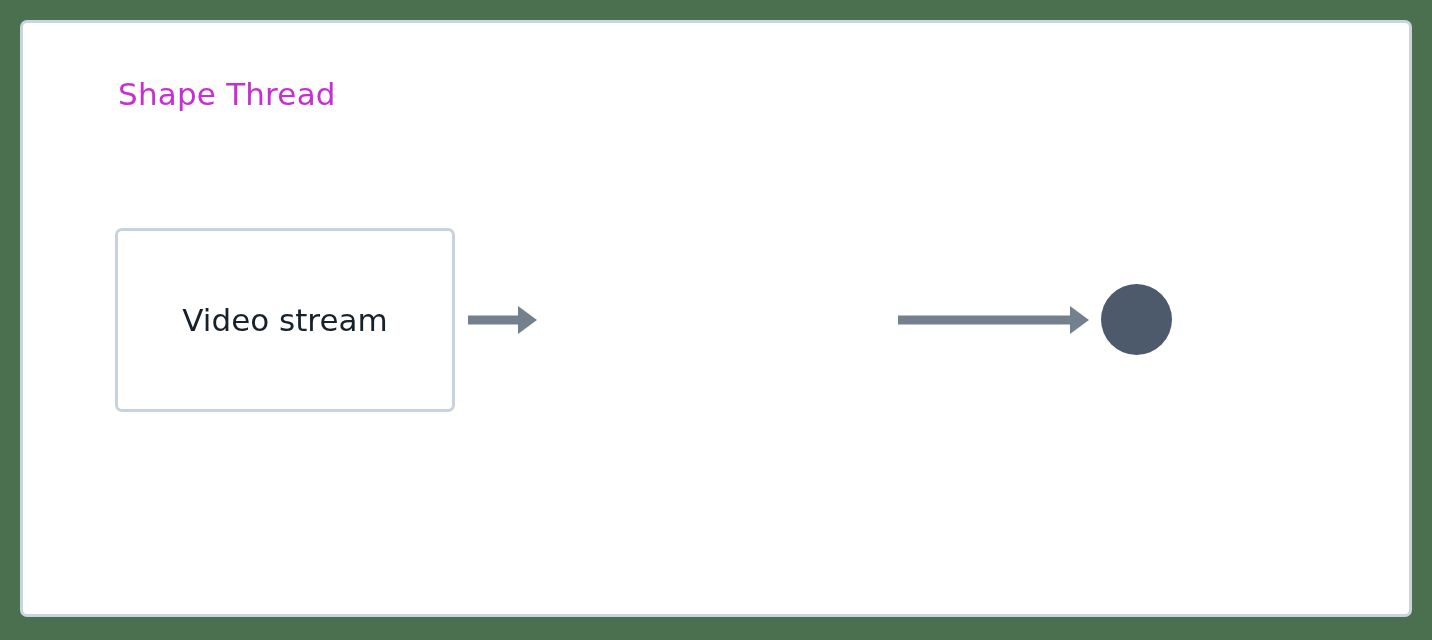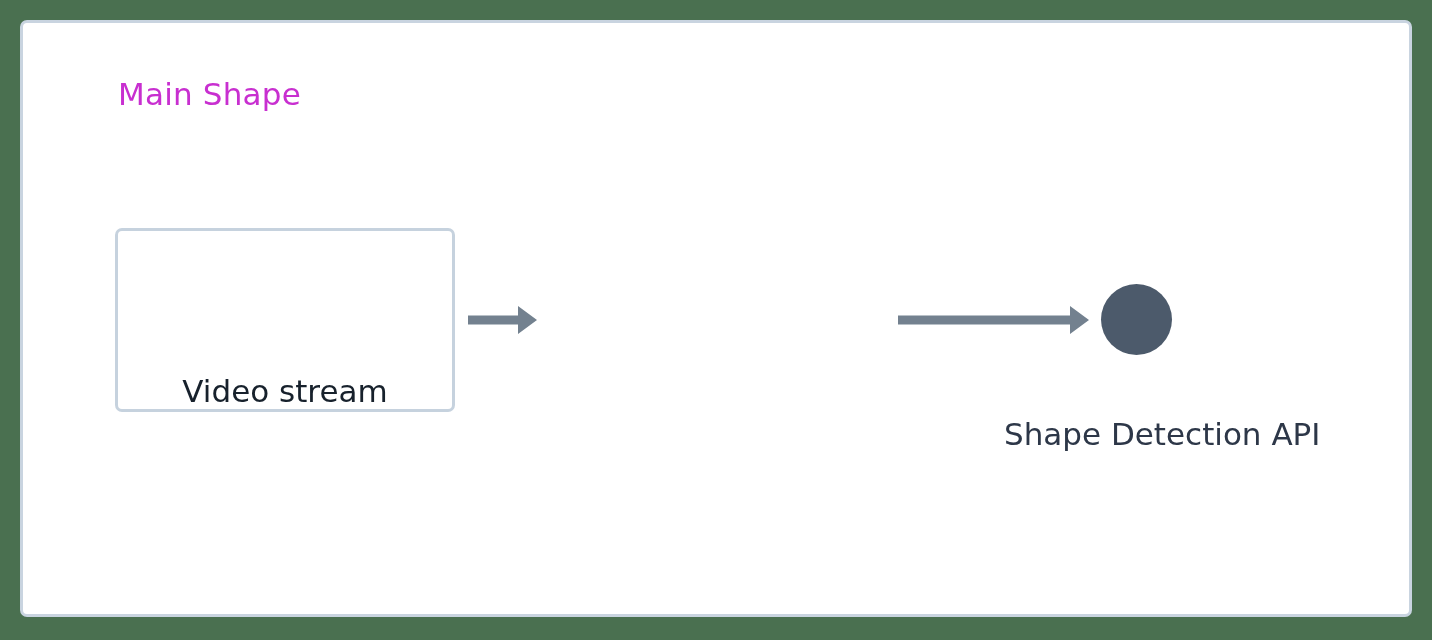--- a/index.html
+++ b/index.html
@@ -60,21 +60,20 @@
     line-height: 36px;
     color: #17212c;
     white-space: nowrap;
   }
 
   #node-video-stream {
     left: 115px;
     top: 228px;
     width: 340px;
     height: 184px;
-    align-items: flex-end;
   }
   #node-processing-layer {
     left: 548px;
     top: 228px;
     width: 338px;
     height: 184px;
   }
 
   
   .arrow {
@@ -114,34 +113,33 @@
     white-space: nowrap;
   }
 </style>
 </head>
 <body>
 
 <div id="diagram-canvas">
 
   <div class="thread-panel">
 
-    <div class="thread-title">Main Shape</div>
+    <div class="thread-title">Shape Thread</div>
 
   </div>
 
   <div class="node-box" id="node-video-stream">
     <span class="node-label">Video stream</span>
   </div>
 
   <svg class="arrow" id="arrow-video-to-processing" viewBox="0 0 80 34" preserveAspectRatio="none">
     <path d="M 6 12.5 L 56 12.5 L 56 3 L 75 17 L 56 31 L 56 21.5 L 6 21.5 Z" fill="#73818f"></path>
   </svg>
 
 
   <svg class="arrow" id="arrow-processing-to-api" viewBox="0 0 202 34" preserveAspectRatio="none">
     <path d="M 6 12.5 L 178 12.5 L 178 3 L 197 17 L 178 31 L 178 21.5 L 6 21.5 Z" fill="#73818f"></path>
   </svg>
 
   <div id="node-shape-detection-api"></div>
 
-  <div id="label-shape-detection-api">Shape Detection API</div>
 
 </div>
 
 </body></html>

